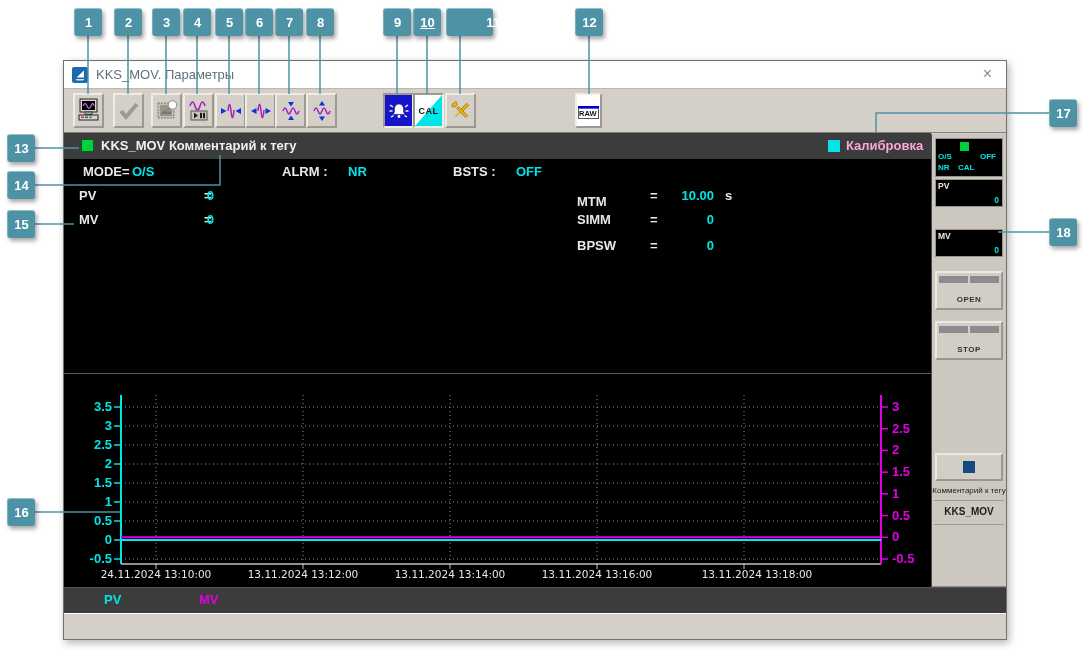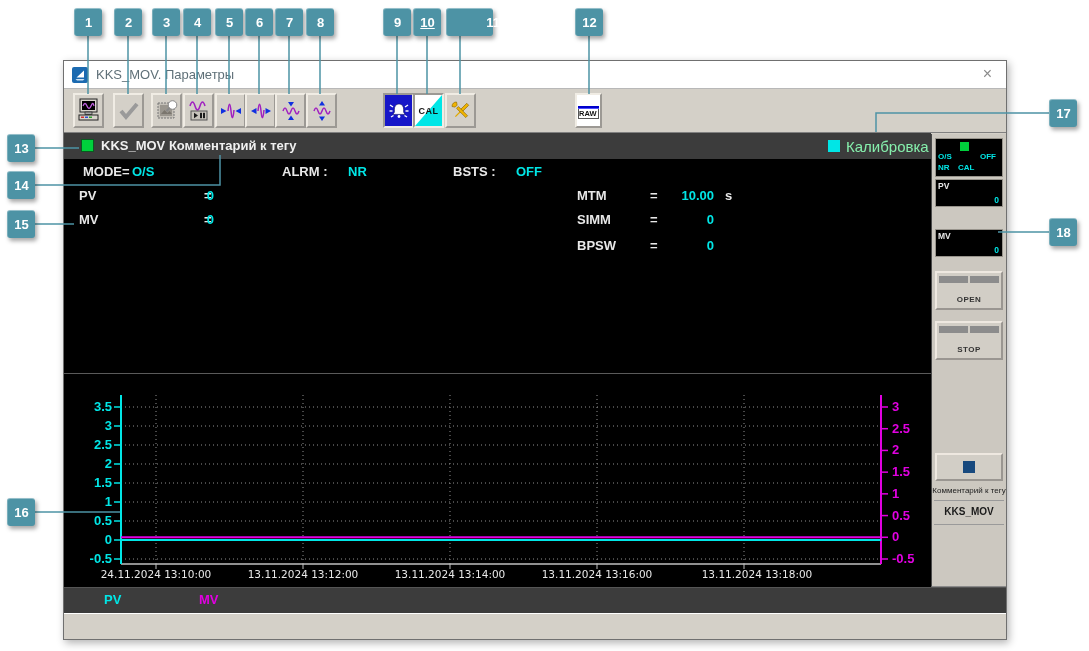--- a/index.html
+++ b/index.html
@@ -27,21 +27,21 @@
   .cal-fill { position:absolute; inset:0; background:#00e6e6; clip-path:polygon(100% 0,100% 100%,0 100%); }
   .cal-txt { position:relative; font-size:9px; font-weight:bold; color:#111; letter-spacing:.5px; }
   .raw-btn { background:#fff; flex-direction:column; padding:0; }
   .raw-bar { width:21px; height:3px; background:#0000cc; border-bottom:1px solid #5050ff; margin-top:3px; }
   .raw-txt { font-size:7.5px; font-weight:bold; color:#111; border:1px solid #555; border-top:none; width:21px; text-align:left; }
 
   
   .tag-header { position:absolute; left:0; top:72px; width:867px; height:26px; background:#3c3c3c; }
   .tag-header .sq { position:absolute; width:13px; height:13px; top:6px; }
   .tag-title { position:absolute; left:37px; top:5px; font-size:13px; font-weight:bold; color:#f0f0f0; }
-  .calib-label { position:absolute; left:782px; top:5px; font-size:15px; font-weight:normal; color:#86efac; }
+  .calib-label { position:absolute; left:782px; top:5px; font-size:13px; font-weight:bold; color:#f9a8d4; }
 
   .params { position:absolute; left:0; top:98px; width:867px; height:214px; background:#000; }
   .params span { position:absolute; font-size:13px; font-weight:bold; white-space:pre; }
   .wt { color:#e8e8e8; } .cy { color:#00e6e6; }
   .val-r { text-align:right; }
 
   .chart { position:absolute; left:0; top:312px; width:867px; height:214px; background:#000;
            border-top:1px solid #5a5a5a; }
   .chart .ylab { position:absolute; font-size:13px; font-weight:bold; }
   .chart .xlab { position:absolute; top:194px; width:150px; text-align:center; font-size:10.5px;
@@ -206,21 +206,21 @@
       <span class="cy" style="left:452px; top:5px;">OFF</span>
 
       <span class="wt" style="left:15px; top:29px;">PV</span>
       <span class="wt" style="left:140px; top:29px;">=</span>
       <span class="cy val-r" style="left:110px; top:29px; width:40px;">0</span>
 
       <span class="wt" style="left:15px; top:53px;">MV</span>
       <span class="wt" style="left:140px; top:53px;">=</span>
       <span class="cy val-r" style="left:110px; top:53px; width:40px;">0</span>
 
-      <span class="wt" style="left:513px; top:29px;text-align:right;">MTM</span>
+      <span class="wt" style="left:513px; top:35px;text-align:right;">MTM</span>
       <span class="wt" style="left:586px; top:29px;">=</span>
       <span class="cy val-r" style="left:595px; top:29px; width:55px;">10.00</span>
       <span class="wt" style="left:661px; top:29px;">s</span>
 
       <span class="wt" style="left:513px; top:53px;">SIMM</span>
       <span class="wt" style="left:586px; top:53px;">=</span>
       <span class="cy val-r" style="left:595px; top:53px; width:55px;">0</span>
 
       <span class="wt" style="left:513px; top:79px;">BPSW</span>
       <span class="wt" style="left:586px; top:79px;">=</span>

